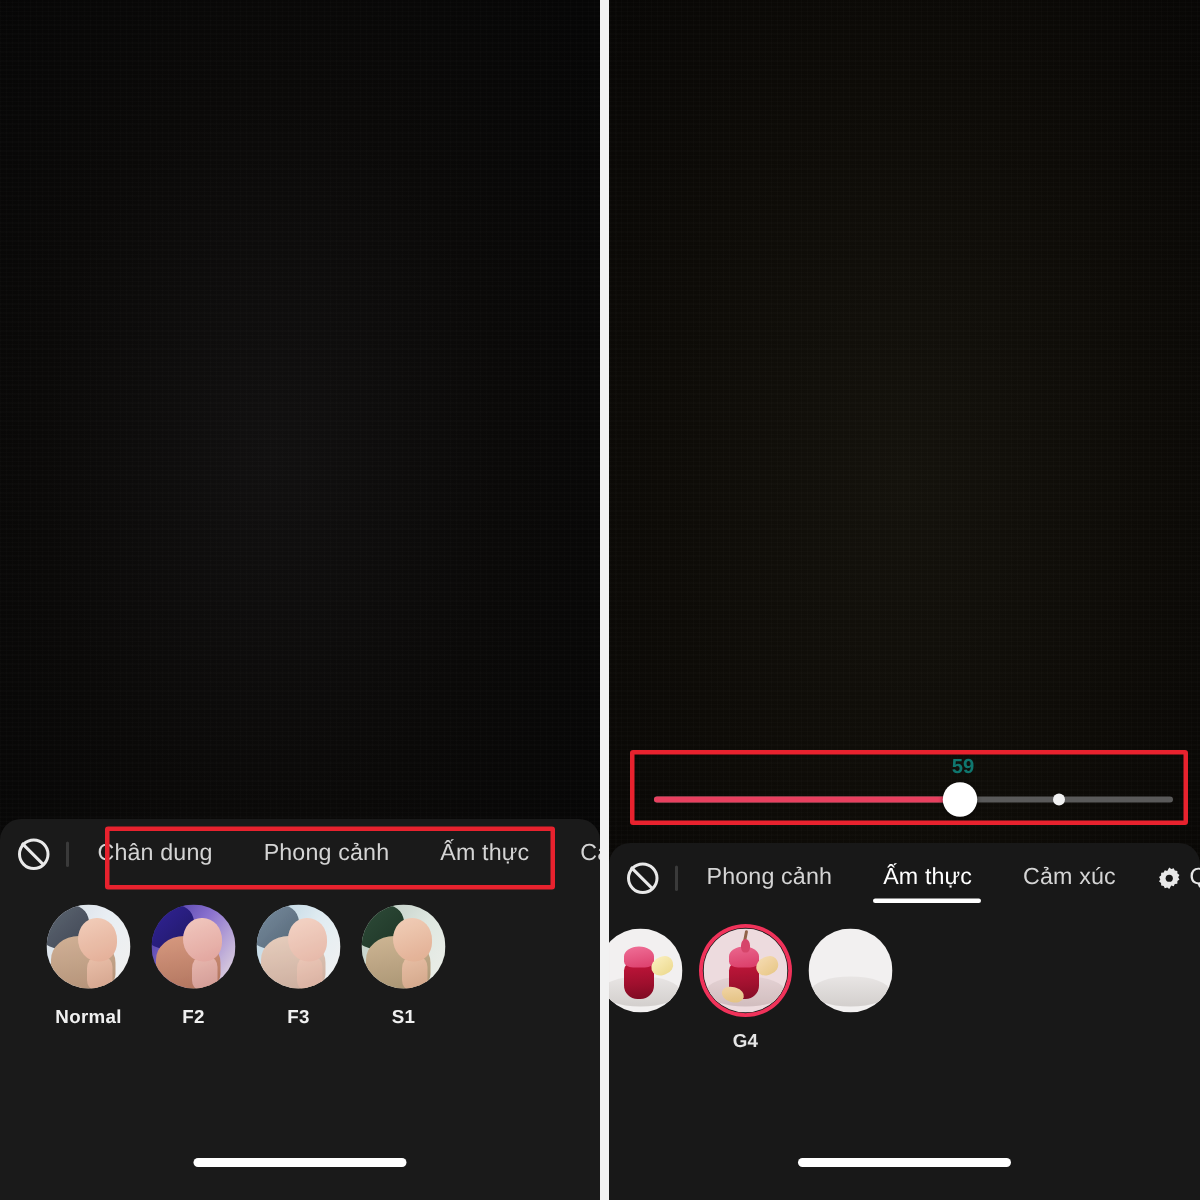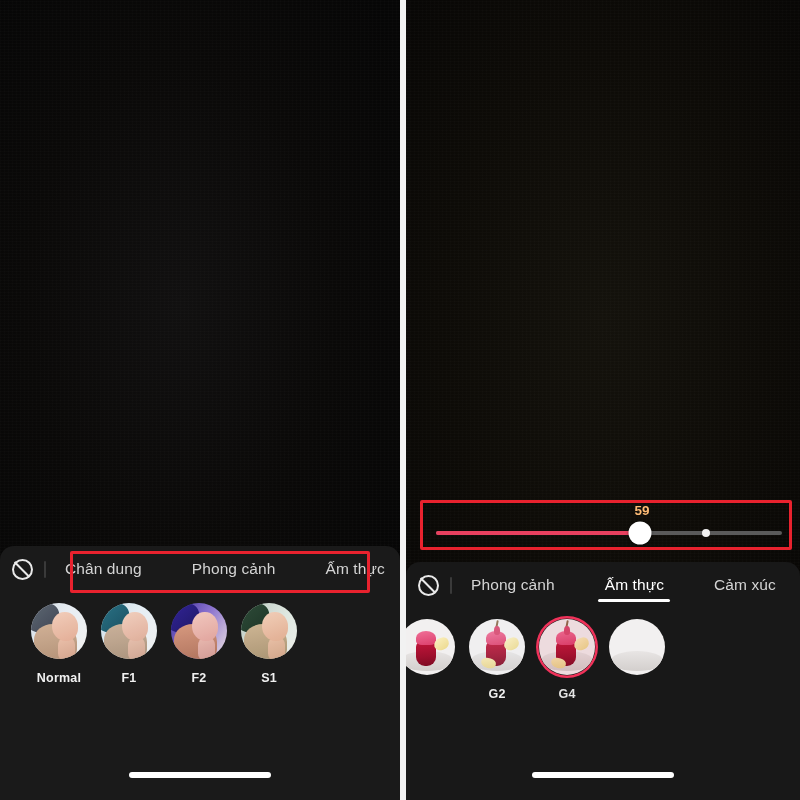--- a/index.html
+++ b/index.html
@@ -66,21 +66,21 @@
     width:2px; height:21px; background:#e9e9e9;
     transform:translateX(-50%) rotate(-45deg);
     transform-origin:center;
   }
   .vdivider {
     width:2px; height:17px; background:#3a3a3a; border-radius:1px;
     flex:0 0 2px; margin-right:2px;
   }
   .cat-scroll {
     display:flex; align-items:center;
-    gap:16px; flex:1; overflow:hidden; white-space:nowrap;
+    gap:0px; flex:1; overflow:hidden; white-space:nowrap;
     height:46px;
   }
   .cat {
     color:#d4d4d4; font-size:15.5px; letter-spacing:.1px;
     padding:0 17px; line-height:46px; position:relative;
   }
   .cat.active { color:#ffffff; font-weight:500; }
   .cat.active .underline {
     position:absolute; left:50%; transform:translateX(-50%);
     bottom:6px; width:72px; height:3px; background:#ffffff; border-radius:2px;
@@ -180,21 +180,21 @@
     border-radius:50% 46% 50% 50%; transform:rotate(16deg);
   }
   .drink .tone { position:absolute; inset:0; }
 
   
   .slider-box {
     position:absolute; left:20px; right:8px; top:500px; height:50px;
   }
   .slider-inner { position:absolute; inset:0; }
   .slider-value {
-    position:absolute; top:3px; font-size:13.5px; color:#fdba74;
+    position:absolute; top:3px; font-size:13.5px; color:#0f766e;
     font-weight:bold; transform:translateX(-50%);
   }
   .slider-track {
     position:absolute; left:10px; right:10px; top:31px; height:4px;
     background:#5a5a5a; border-radius:2px;
   }
   .slider-fill {
     position:absolute; left:0; top:0; height:100%;
     background:#e8405f; border-radius:2px;
   }
@@ -256,52 +256,52 @@
                 <div class="hair"></div>
                   <div class="neck"></div>
                   <div class="face"></div>
                 <div class="tone" style="background:rgba(255,255,255,.04);"></div>
               </div>
             </div>
           </div>
           <div class="thumb-label">Normal</div>
         </div>
 
-        <div class="thumb-item">
-          <div class="thumb-ring">
-            <div class="thumb">
-              <div class="portrait">
-                <div class="bgsky"></div>
-                <div class="hat" style="background:linear-gradient(150deg,#2e6f7e,#1d4b59);"></div>
-                <div class="hair"></div>
-                  <div class="neck"></div>
-                  <div class="face"></div>
-                <div class="tone" style="background:rgba(60,170,190,.16);"></div>
-              </div>
-            </div>
-          </div>
-          <div class="thumb-label">F1</div>
-        </div>
 
         <div class="thumb-item">
           <div class="thumb-ring">
             <div class="thumb">
               <div class="portrait">
                 <div class="bgsky" style="background:linear-gradient(125deg,#3b2f8f 0%, #8a79c9 45%, #efe6de 100%);"></div>
                 <div class="hat" style="background:linear-gradient(150deg,#33268c,#1f1a5c);"></div>
                 <div class="hair" style="background:linear-gradient(170deg,#d8a074,#b07c54);"></div>
                 <div class="neck"></div>
                   <div class="face"></div>
                 <div class="tone" style="background:rgba(120,80,200,.18);"></div>
               </div>
             </div>
           </div>
           <div class="thumb-label">F2</div>
         </div>
 
+        <div class="thumb-item">
+          <div class="thumb-ring">
+            <div class="thumb">
+              <div class="portrait">
+                <div class="bgsky" style="background:linear-gradient(125deg,#a9c6d8 0%, #dbe8ee 50%, #f5f2ef 100%);"></div>
+                <div class="hat" style="background:linear-gradient(150deg,#6d7c88,#4b5862);"></div>
+                <div class="hair" style="background:linear-gradient(170deg,#e3c4ad,#c49e86);"></div>
+                <div class="neck"></div>
+                  <div class="face"></div>
+                <div class="tone" style="background:rgba(200,220,240,.22);"></div>
+              </div>
+            </div>
+          </div>
+          <div class="thumb-label">F3</div>
+        </div>
 
 
         <div class="thumb-item">
           <div class="thumb-ring">
             <div class="thumb">
               <div class="portrait">
                 <div class="bgsky" style="background:linear-gradient(125deg,#b9c4bd 0%, #dfe6e0 55%, #efeeea 100%);"></div>
                 <div class="hat" style="background:linear-gradient(150deg,#2f4a3a,#1e3226);"></div>
                 <div class="hair" style="background:linear-gradient(170deg,#cfb294,#a98e72);"></div>
                 <div class="neck"></div>
@@ -372,37 +372,20 @@
                 <div class="plate"></div>
                   <div class="glass"></div>
                 <div class="foam"></div>
                 <div class="banana-r"></div>
               </div>
             </div>
           </div>
           <div class="thumb-label"></div>
         </div>
 
-        <div class="thumb-item">
-          <div class="thumb-ring">
-            <div class="thumb">
-              <div class="drink">
-                <div class="plate"></div>
-                  <div class="straw"></div>
-                  <div class="glass"></div>
-                <div class="foam"></div>
-                  <div class="swirl"></div>
-                <div class="banana-r"></div>
-                  <div class="banana-b"></div>
-                <div class="tone" style="background:rgba(230,235,245,.10);"></div>
-              </div>
-            </div>
-          </div>
-          <div class="thumb-label">G2</div>
-        </div>
 
 
         <div class="thumb-item">
           <div class="thumb-ring sel">
             <div class="thumb">
               <div class="drink">
                 <div class="plate"></div>
                   <div class="straw"></div>
                   <div class="glass"></div>
                 <div class="foam"></div>

